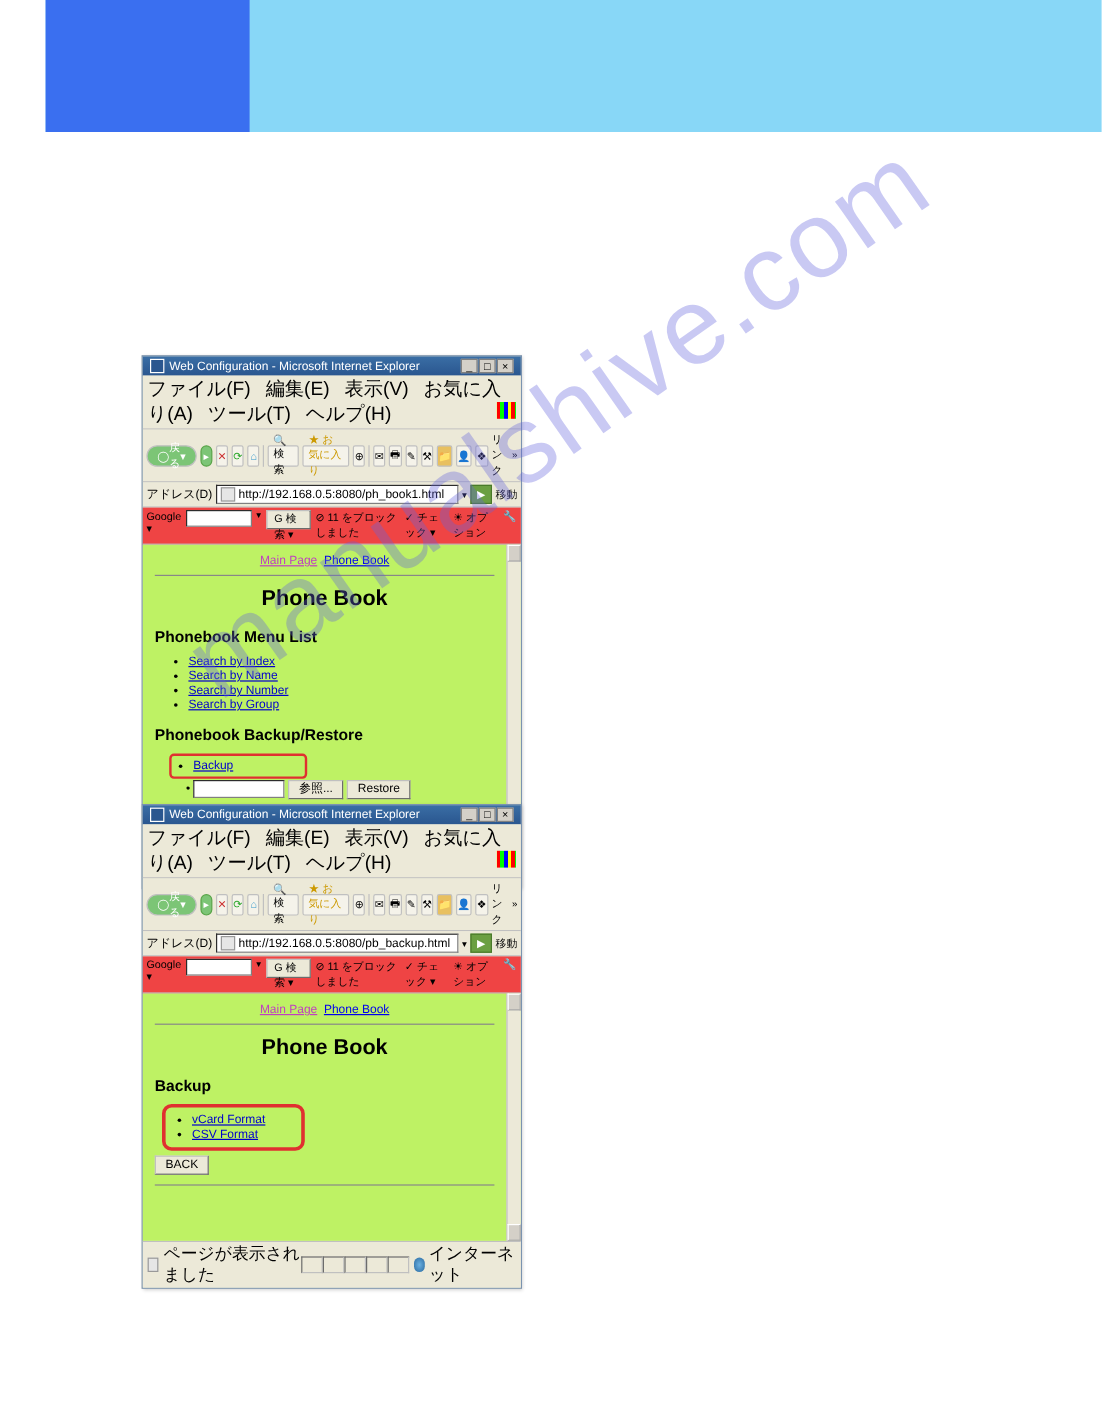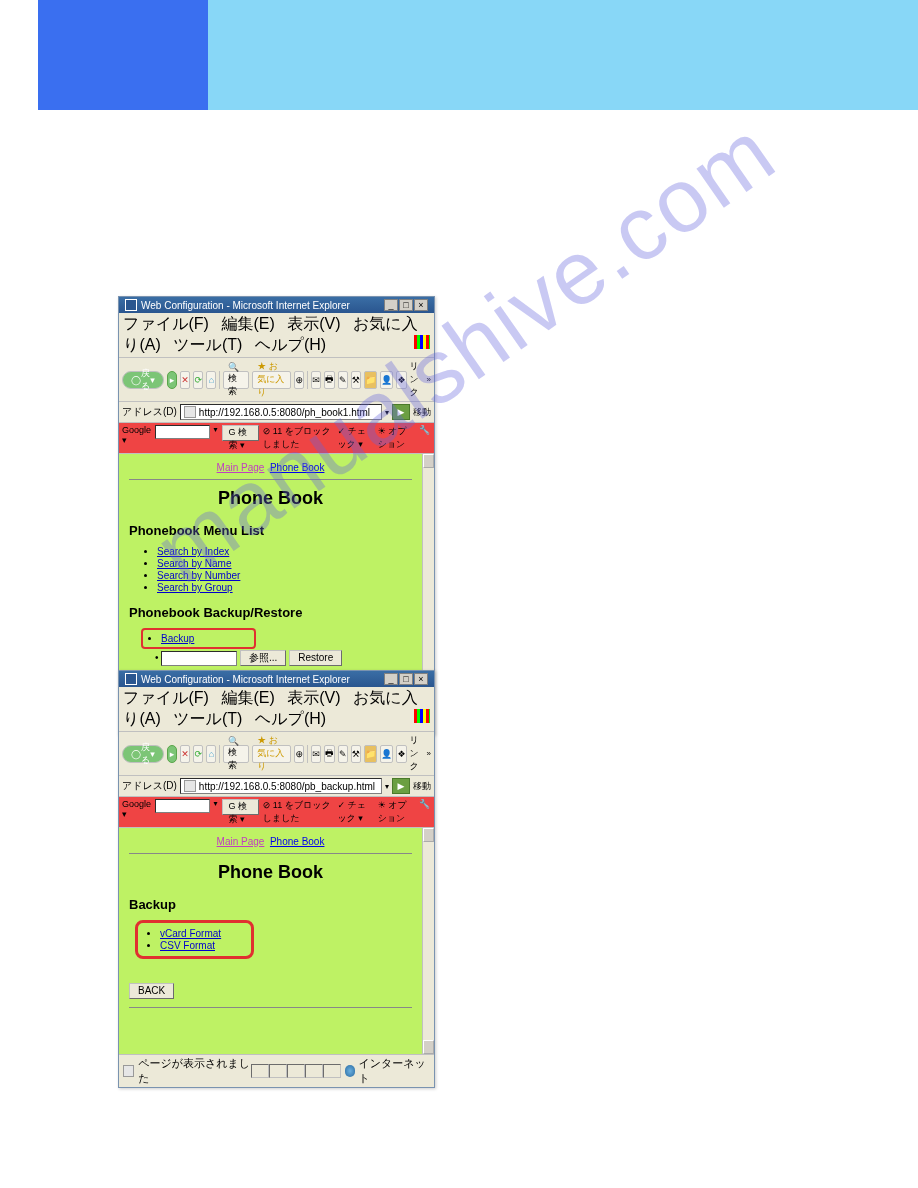--- a/index.html
+++ b/index.html
@@ -38,21 +38,21 @@
   hr.thin { border: none; border-top: 1px solid #888; margin: 2px 0; }
   .ph-title { text-align: center; font-weight: bold; font-size: 18px; margin: 8px 0 14px 0; font-family: "MS Gothic","Osaka-Mono",sans-serif; }
   .subhead { font-weight: bold; font-size: 13px; margin: 4px 0 8px 0; }
   ul.links { list-style: disc; margin-left: 28px; font-size: 10px; }
   ul.links li { margin: 1px 0; }
   ul.links a { color: #0000cc; text-decoration: underline; }
   .highlight-box { border: 2px solid #e03030; border-radius: 4px; padding: 2px 60px 2px 2px; display: inline-block; }
   .highlight-box2 { border: 3px solid #e03030; border-radius: 8px; padding: 4px 30px 4px 6px; display: inline-block; }
   .browse-btn, .restore-btn, .back-btn { height: 16px; padding: 0 8px; border: 1px outset #c0c0c0; background: #ece9d8; font-size: 10px; line-height: 14px; }
   .file-input { display: inline-block; width: 76px; height: 15px; border: 1px inset #808080; background: #fff; vertical-align: middle; }
-  .statusbar { background: #ece9d8; border-top: 1px solid #c0c0c0; padding: 1px 4px; font-size: 11px; display: flex; align-items: center; }
+  .statusbar { background: #ece9d8; border-top: 1px solid #c0c0c0; padding: 1px 4px; font-size: 14px; display: flex; align-items: center; }
   .status-cells { display: flex; margin-left: auto; }
   .status-cells span { width: 18px; height: 14px; border: 1px inset #c0c0c0; background: #ece9d8; }
   .net-indicator { display: flex; align-items: center; gap: 3px; margin-left: 4px; }
   .globe { width: 12px; height: 12px; border-radius: 6px; background: radial-gradient(#6ab0e0,#2a6aa0); }
 </style>
 </head>
 <body>
 
 <div class="header-bar"></div>
 <div class="header-block"></div>
@@ -243,21 +243,21 @@
     <div class="ph-title">Phone Book</div>
     <div class="subhead">Backup</div>
     <div style="margin-left:6px;">
       <div class="highlight-box2">
         <ul class="links" style="margin-left:16px;">
           <li><a>vCard Format</a></li>
           <li><a>CSV Format</a></li>
         </ul>
       </div>
     </div>
-    <div style="margin-top:24px;">
+    <div style="margin-top:4px;">
       <button class="back-btn">BACK</button>
     </div>
     <hr class="thin" style="margin-top:8px;">
     <div style="height:34px;"></div>
     </div>
   </div>
   <div class="statusbar">
     <span style="width:12px;height:12px;background:#e6e6e6;border:1px solid #999;margin-right:4px;"></span>
     <span>ページが表示されました</span>
     <div class="status-cells">

